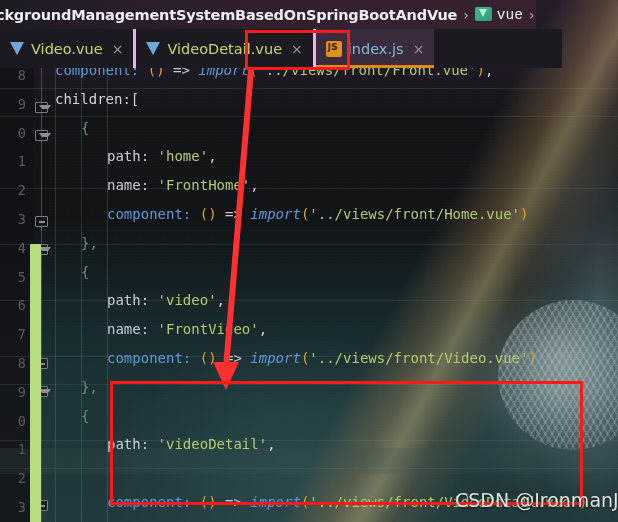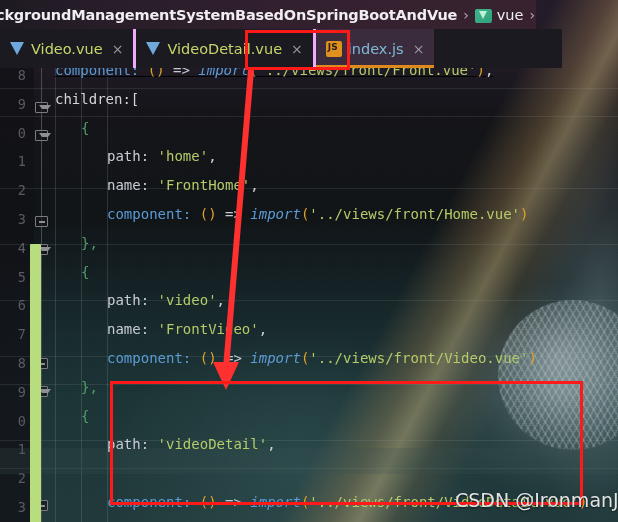--- a/index.html
+++ b/index.html
@@ -43,21 +43,21 @@
     background:linear-gradient(90deg,#1d1a22 0%,#271d29 18%,#33202f 55%,#38222f 100%);
     display:flex; align-items:center; overflow:hidden;
     font-family:"DejaVu Sans", sans-serif;
     color:#e8e6ea;
   }
   #breadcrumb .crumb-root{
     font-weight:bold; font-size:14.5px; letter-spacing:-.2px;
     margin-left:-4px; white-space:nowrap; color:#f0eef2;
   }
   #breadcrumb .sep{ color:#b9a7b7; font-size:14px; margin:0 6px; }
-  #breadcrumb .crumb{ display:flex; align-items:flex-end; gap:5px; white-space:nowrap; }
+  #breadcrumb .crumb{ display:flex; align-items:flex-start; gap:5px; white-space:nowrap;font-family:Liberation Mono, monospace; }
   #breadcrumb .crumb-label{ font-size:14.5px; color:#efedf1; }
   .fico{ width:17px; height:14px; border-radius:2px; display:inline-block; position:relative; flex:none; }
   .fico.vue{ background:linear-gradient(135deg,#3fb68a,#2f9f7c); }
   .fico.vue:after{ content:""; position:absolute; left:4px; top:2px; width:0; height:0;
     border-left:4.5px solid transparent; border-right:4.5px solid transparent; border-top:8px solid #bff0d8; }
   .fico.src{ background:linear-gradient(135deg,#6f6fe0,#5a5ad0); }
   .fico.src:after{ content:"</>"; position:absolute; left:1px; top:-1px; font-size:8px; color:#dcdcff;
     font-family:"DejaVu Sans Mono", monospace; }
   .fico.router{ background:linear-gradient(135deg,#7e8aa0,#5f6a80); }
   .fico.router:after{ content:""; position:absolute; left:5px; top:2px; width:0; height:0;
@@ -225,21 +225,21 @@
     <div class="guide" style="left: 81px;"></div>
     <div class="guide" style="left: 107px;"></div>
     <div class="cur-line" style="top: 380px;"></div>
     <div class="fold open" style="top: 34px;"></div>
     <div class="fold open" style="top: 62px;"></div>
     <div class="fold closed" style="top: 148px;"></div>
     <div class="fold open" style="top: 176px;"></div>
     <div class="fold closed" style="top: 290px;"></div>
     <div class="fold open" style="top: 318px;"></div>
     <div class="fold closed" style="top: 432px;"></div>
-    <div class="code" style="top: -6px; left: 55px; text-decoration: underline;"><span class="k-comp">component: </span><span class="k-paren">() </span><span class="k-arrow">=&gt; </span><span class="k-import">import</span><span class="k-paren">(</span><span class="k-str">'../views/front/Front.vue'</span><span class="k-paren">)</span><span class="k-plain">,</span></div>
+    <div class="code" style="top: -6px; left: 55px;"><span class="k-comp">component: </span><span class="k-paren">() </span><span class="k-arrow">=&gt; </span><span class="k-import">import</span><span class="k-paren">(</span><span class="k-str">'../views/front/Front.vue'</span><span class="k-paren">)</span><span class="k-plain">,</span></div>
     <div class="code" style="top: 22.8px; left: 55px;"><span class="k-plain">children:[</span></div>
     <div class="code" style="top: 51.6px; left: 81px;"><span class="k-brace">{</span></div>
     <div class="code" style="top: 80.4px; left: 107px;"><span class="k-prop">path: </span><span class="k-str">'home'</span><span class="k-plain">,</span></div>
     <div class="code" style="top: 109.2px; left: 107px;"><span class="k-prop">name: </span><span class="k-str">'FrontHome'</span><span class="k-plain">,</span></div>
     <div class="code" style="top: 138px; left: 107px;"><span class="k-comp">component: </span><span class="k-paren">() </span><span class="k-arrow">=&gt; </span><span class="k-import">import</span><span class="k-paren">(</span><span class="k-str">'../views/front/Home.vue'</span><span class="k-paren">)</span></div>
     <div class="code" style="top: 166.8px; left: 81px;"><span class="k-brace">},</span></div>
     <div class="code" style="top: 195.6px; left: 81px;"><span class="k-brace">{</span></div>
     <div class="code" style="top: 224.4px; left: 107px;"><span class="k-prop">path: </span><span class="k-str">'video'</span><span class="k-plain">,</span></div>
     <div class="code" style="top: 253.2px; left: 107px;"><span class="k-prop">name: </span><span class="k-str">'FrontVideo'</span><span class="k-plain">,</span></div>
     <div class="code" style="top: 282px; left: 107px;"><span class="k-comp">component: </span><span class="k-paren">() </span><span class="k-arrow">=&gt; </span><span class="k-import">import</span><span class="k-paren">(</span><span class="k-str">'../views/front/Video.vue'</span><span class="k-paren">)</span></div>

